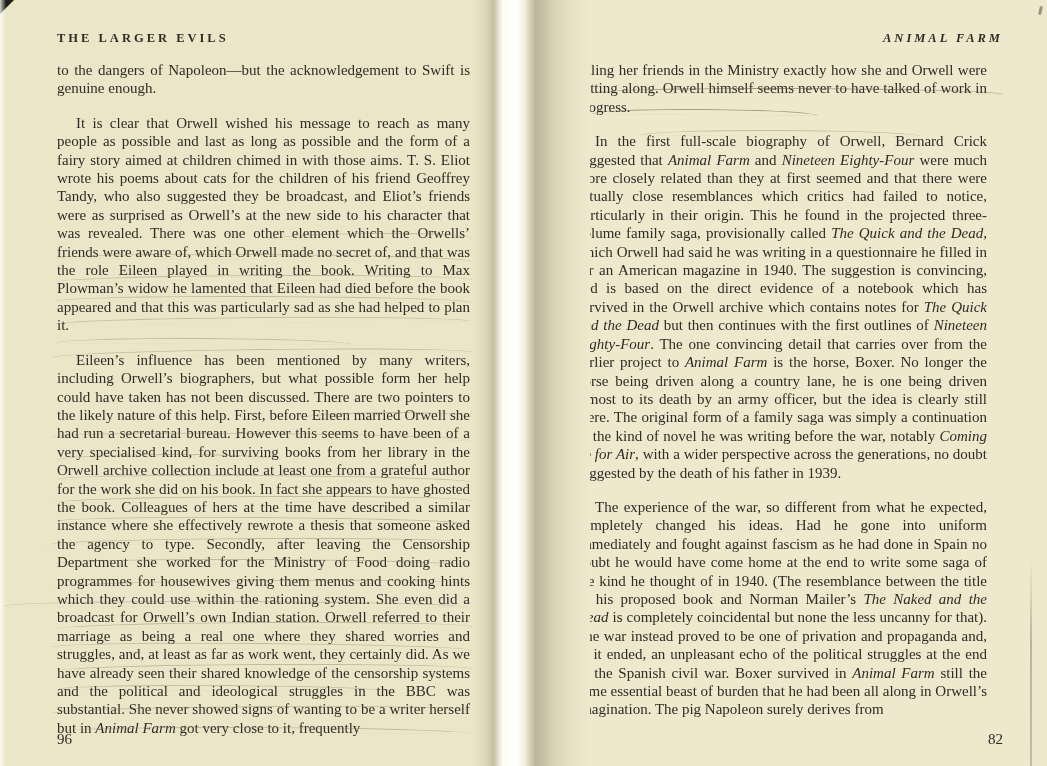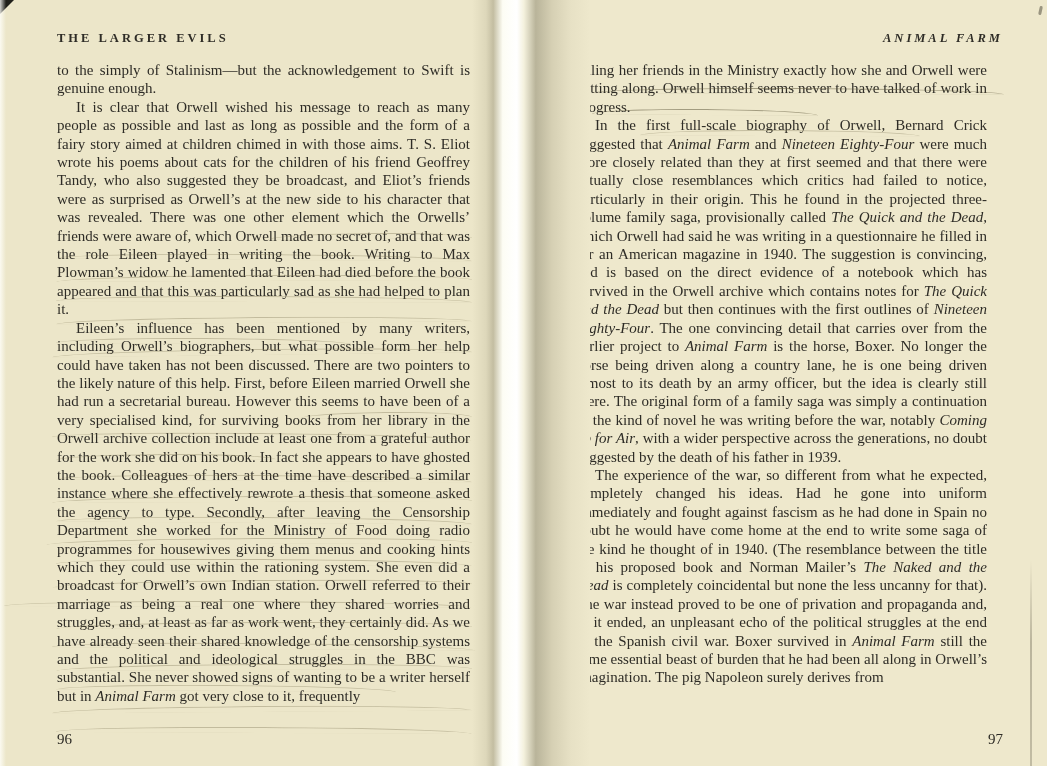--- a/index.html
+++ b/index.html
@@ -48,21 +48,21 @@
   .running-head.left-head{left:57px;}
   .running-head.right-head{right:44px;font-style:italic;}
   .text-block{
     position:absolute;top:61px;
     font-size:15px;line-height:18.4px;
     color:var(--ink);
   }
   .text-block.left-col{left:57px;width:413px;}
   .text-block.right-col{left:56px;width:411px;}
   .para{text-align:justify;text-justify:inter-word;}
-  .para.indent{text-indent:19px;}
+  .para.indent{text-indent:19px;margin-top:16px;}
   .it{font-style:italic;}
   .page-number{
     position:absolute;top:731px;font-size:15px;color:var(--ink);
   }
   .page-number.left-num{left:57px;}
   .page-number.right-num{right:44px;}
   
   .pencil{
     position:absolute;height:6px;
     border-top:1.6px solid var(--pencil);
@@ -89,35 +89,35 @@
   }
 </style>
 </head>
 <body>
 
 <div class="scan">
 
   <div class="page left">
     <div class="running-head left-head">THE LARGER EVILS</div>
     <div class="text-block left-col" id="left-text">
-        <p class="para"><span>to the simply of Stalinism—but the acknowledgement to Swift is genuine enough.</span></p>
+        <p class="para"><span>to the dangers of Napoleon—but the acknowledgement to Swift is genuine enough.</span></p>
         <p class="para indent"><span>It is clear that Orwell wished his message to reach as many people as possible and last as long as possible and the form of a fairy story aimed at children chimed in with those aims. T. S. Eliot wrote his poems about cats for the children of his friend Geoffrey Tandy, who also suggested they be broadcast, and Eliot’s friends were as surprised as Orwell’s at the new side to his character that was revealed. There was one other element which the Orwells’ friends were aware of, which Orwell made no secret of, and that was the role Eileen played in writing the book. Writing to Max Plowman’s widow he lamented that Eileen had died before the book appeared and that this was particularly sad as she had helped to plan it.</span></p>
         <p class="para indent"><span>Eileen’s influence has been mentioned by many writers, including Orwell’s biographers, but what possible form her help could have taken has not been discussed. There are two pointers to the likely nature of this help. First, before Eileen married Orwell she had run a secretarial bureau. However this seems to have been of a very specialised kind, for surviving books from her library in the Orwell archive collection include at least one from a grateful author for the work she did on his book. In fact she appears to have ghosted the book. Colleagues of hers at the time have described a similar instance where she effectively rewrote a thesis that someone asked the agency to type. Secondly, after leaving the Censorship Department she worked for the Ministry of Food doing radio programmes for housewives giving them menus and cooking hints which they could use within the rationing system. She even did a broadcast for Orwell’s own Indian station. Orwell referred to their marriage as being a real one where they shared worries and struggles, and, at least as far as work went, they certainly did. As we have already seen their shared knowledge of the censorship systems and the political and ideological struggles in the BBC was substantial. She never showed signs of wanting to be a writer herself but in </span><span class="it">Animal Farm</span><span> got very close to it, frequently</span></p>
       </div>
     <div class="page-number left-num">96</div>
   </div>
 
   <div class="page right">
     <div class="running-head right-head">ANIMAL FARM</div>
     <div class="text-block right-col" id="right-text">
         <p class="para"><span>telling her friends in the Ministry exactly how she and Orwell were getting along. Orwell himself seems never to have talked of work in progress.</span></p>
         <p class="para indent"><span>In the first full-scale biography of Orwell, Bernard Crick suggested that </span><span class="it">Animal Farm</span><span> and </span><span class="it">Nineteen Eighty-Four</span><span> were much more closely related than they at first seemed and that there were actually close resemblances which critics had failed to notice, particularly in their origin. This he found in the projected three-volume family saga, provisionally called </span><span class="it">The Quick and the Dead</span><span>, which Orwell had said he was writing in a questionnaire he filled in for an American magazine in 1940. The suggestion is convincing, and is based on the direct evidence of a notebook which has survived in the Orwell archive which contains notes for </span><span class="it">The Quick and the Dead</span><span> but then continues with the first outlines of </span><span class="it">Nineteen Eighty-Four</span><span>. The one convincing detail that carries over from the earlier project to </span><span class="it">Animal Farm</span><span> is the horse, Boxer. No longer the horse being driven along a country lane, he is one being driven almost to its death by an army officer, but the idea is clearly still there. The original form of a family saga was simply a continuation of the kind of novel he was writing before the war, notably </span><span class="it">Coming up for Air</span><span>, with a wider perspective across the generations, no doubt suggested by the death of his father in 1939.</span></p>
         <p class="para indent"><span>The experience of the war, so different from what he expected, completely changed his ideas. Had he gone into uniform immediately and fought against fascism as he had done in Spain no doubt he would have come home at the end to write some saga of the kind he thought of in 1940. (The resemblance between the title of his proposed book and Norman Mailer’s </span><span class="it">The Naked and the Dead</span><span> is completely coincidental but none the less uncanny for that). The war instead proved to be one of privation and propaganda and, as it ended, an unpleasant echo of the political struggles at the end of the Spanish civil war. Boxer survived in </span><span class="it">Animal Farm</span><span> still the same essential beast of burden that he had been all along in Orwell’s imagination. The pig Napoleon surely derives from</span></p>
       </div>
-    <div class="page-number right-num">97</div>
+    <div class="page-number right-num">82</div>
   </div>
 
   <div class="gutter"></div>
 
   <div id="pencil-layer">
       <div class="pencil" style="left: 268px; top: 233px; width: 204px; transform: rotate(-0.5deg);"></div>
       <div class="pencil" style="left: 56px; top: 254px; width: 416px; transform: rotate(0.4deg);"></div>
       <div class="pencil" style="left: 56px; top: 275px; width: 416px; transform: rotate(-0.3deg);"></div>
       <div class="pencil" style="left: 56px; top: 296px; width: 416px; transform: rotate(0.2deg);"></div>
       <div class="pencil" style="left: 56px; top: 317px; width: 416px; transform: rotate(-0.4deg);"></div>

